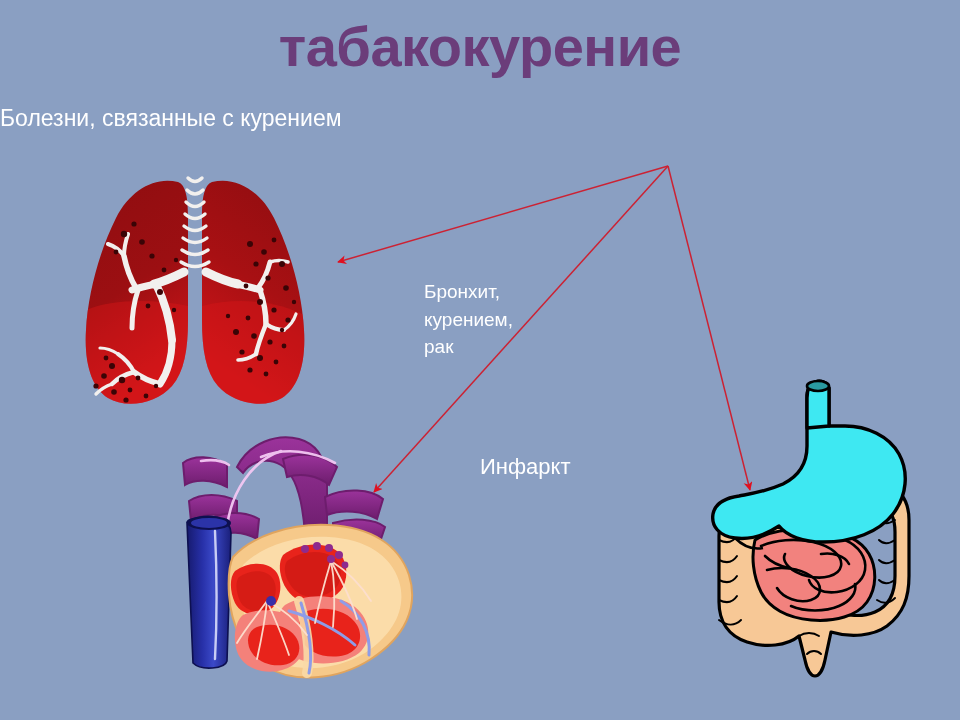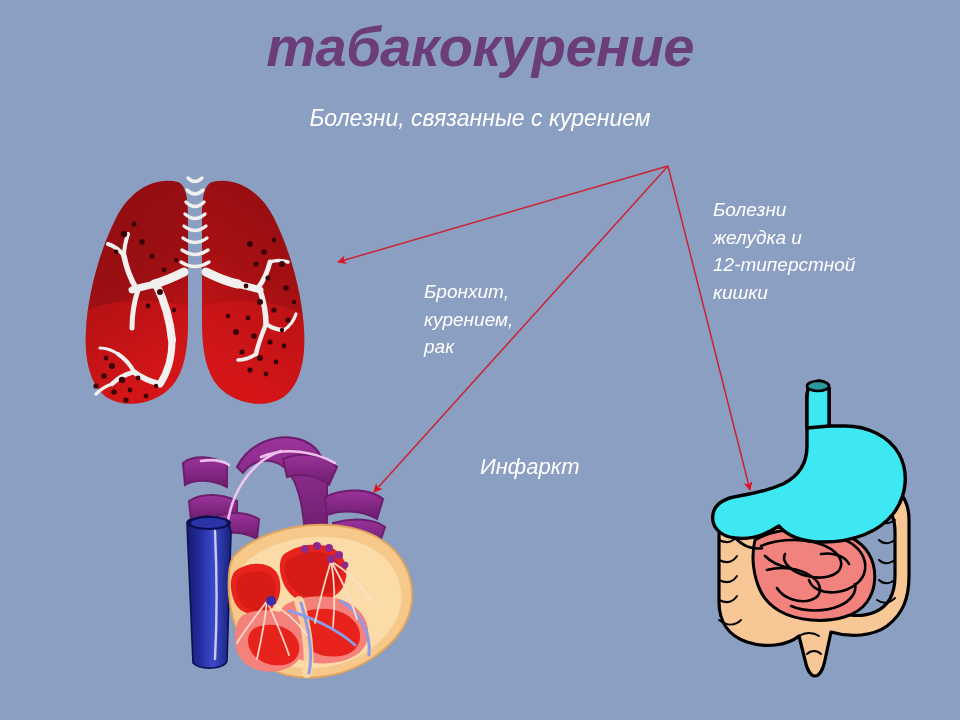--- a/index.html
+++ b/index.html
@@ -14,40 +14,38 @@
     background: #8a9fc2;
     font-family: "Liberation Sans", sans-serif;
     position: relative;
   }
   #slide {
     position: absolute;
     left: 0; top: 0;
     width: 960px;
     height: 632px;
     background: #8a9fc2;
-    font-style: italic;
   }
   
   #title {
     position: absolute;
     left: 0; top: 16px;
     width: 960px;
     text-align: center;
     font-size: 56px;
     font-weight: bold;
     color: #6b3d7a;
     letter-spacing: -0.5px;
     line-height: 1.1;
     white-space: nowrap;
   }
   #subtitle {
     position: absolute;
     left: 0; top: 105px;
     width: 960px;
-    text-align: center;
     font-size: 23px;
     color: #ffffff;
     line-height: 1.2;
     white-space: nowrap;
   }
   .callout {
     position: absolute;
     color: #ffffff;
     font-size: 19px;
     line-height: 1.45;
@@ -351,24 +349,18 @@
 
   <div id="title">табакокурение</div>
   <div id="subtitle">Болезни, связанные с курением</div>
 
   <div class="callout" id="label-lungs">
     <div>Бронхит,</div>
     <div>курением,</div>
     <div>рак</div>
   </div>
 
-  <div class="callout" id="label-stomach">
-    <div>Болезни</div>
-    <div>желудка и</div>
-    <div>12-типерстной</div>
-    <div>кишки</div>
-  </div>
 
   <div class="callout" id="label-heart">
     <div>Инфаркт</div>
   </div>
 
 </div>
 
 </body></html>

